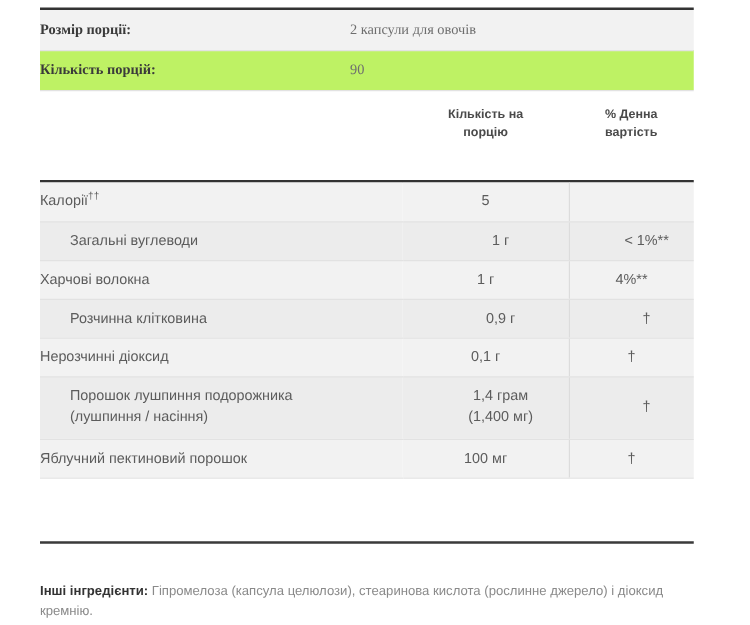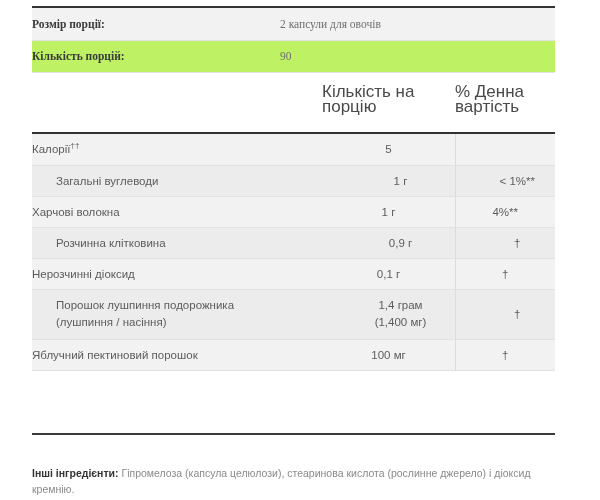--- a/index.html
+++ b/index.html
@@ -71,34 +71,34 @@
 
   
   .colhead-panel { top: 84px; }
 
   .colhead {
     width: 100%;
     border-collapse: collapse;
     table-layout: fixed;
   }
   .colhead td {
-    font-size: 17px;
-    font-weight: normal;
+    font-size: 10px;
+    font-weight: bold;
     color: #4a4a4a;
-    text-align: left;
+    text-align: center;
     line-height: 15px;
     padding: 0;
     vertical-align: top;
   }
   .ch-spacer { width: 290px; }
   .ch-amount { width: 133px; }
   .ch-dv     { width: 100px; }
 
   
-  .nutri-panel { top: 132px; }
+  .nutri-panel { top: 144px; }
 
   .nutri {
     width: 100%;
     border-collapse: collapse;
     table-layout: fixed;
   }
 
   .nutri td {
     font-size: 11.5px;
     color: #5c5c5c;

